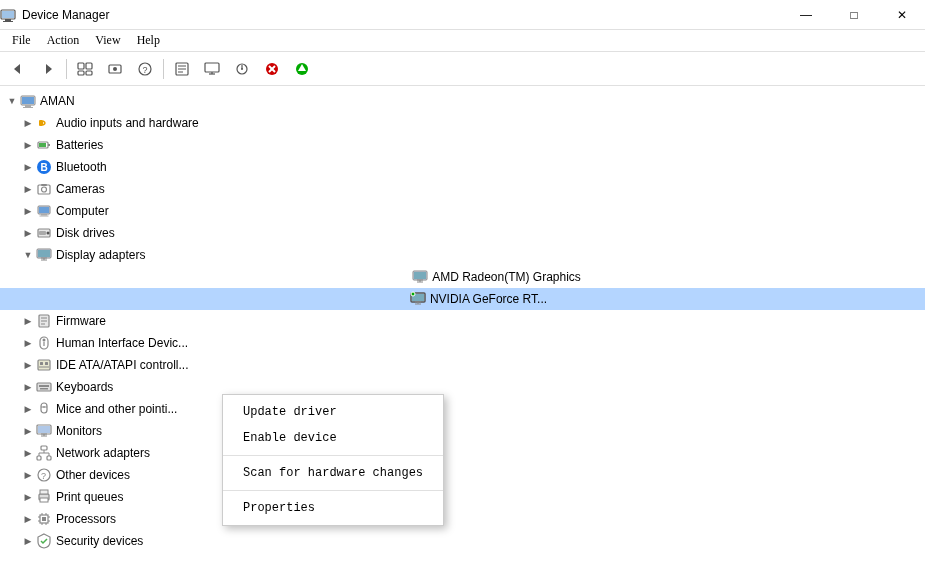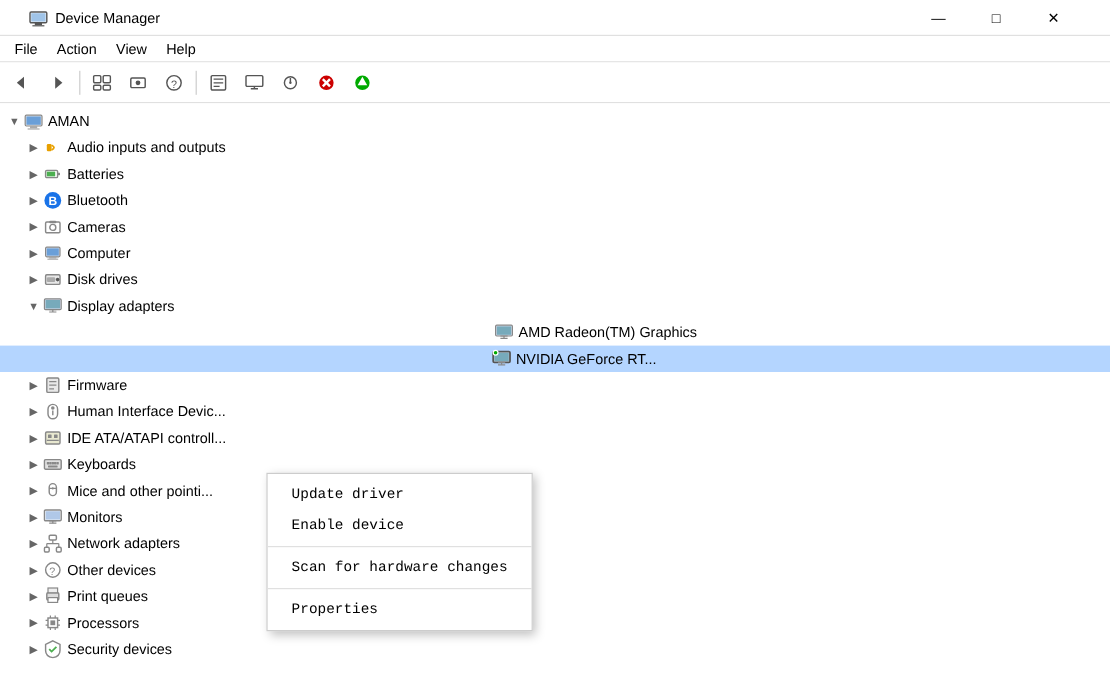--- a/index.html
+++ b/index.html
@@ -12,21 +12,21 @@
       overflow: hidden;
       user-select: none;
     }
 
     
     .title-bar {
       background: #ffffff;
       height: 30px;
       display: flex;
       align-items: center;
-      padding: 0 24px;
+      padding: 0 0;
       border-bottom: 1px solid #e0e0e0;
     }
     .title-bar-icon {
       width: 16px;
       height: 16px;
       margin-right: 6px;
     }
     .title-bar-text {
       flex: 1;
       font-size: 12px;
@@ -54,20 +54,21 @@
       height: 22px;
       display: flex;
       align-items: center;
       padding: 0 4px;
       border-bottom: 1px solid #e0e0e0;
     }
     .menu-item {
       padding: 2px 8px;
       cursor: pointer;
       font-size: 12px;
+      font-family: Liberation Serif, serif;
     }
 
     
     .toolbar {
       background: #ffffff;
       height: 34px;
       display: flex;
       align-items: center;
       padding: 0 4px;
       border-bottom: 1px solid #e0e0e0;
@@ -290,21 +291,21 @@
     </div>
 
     <div class="tree-item indent-1">
       <span class="expand-arrow">▶</span>
       <span class="tree-icon">
         <svg width="16" height="16" viewBox="0 0 16 16">
           <rect x="3" y="5" width="4" height="6" rx="1" fill="#e8a000"></rect>
           <path d="M7 6 Q11 8 7 10" stroke="#e8a000" stroke-width="1.5" fill="none"></path>
         </svg>
       </span>
-      <span class="tree-label">Audio inputs and outputs</span>
+      <span class="tree-label">Audio inputs and hardware</span>
     </div>
 
     <div class="tree-item indent-1">
       <span class="expand-arrow">▶</span>
       <span class="tree-icon">
         <svg width="16" height="16" viewBox="0 0 16 16">
           <rect x="2" y="5" width="10" height="6" rx="1" fill="none" stroke="#888" stroke-width="1.2"></rect>
           <rect x="12" y="7" width="2" height="2" fill="#888"></rect>
           <rect x="3" y="6" width="7" height="4" fill="#4caf50"></rect>
         </svg>

